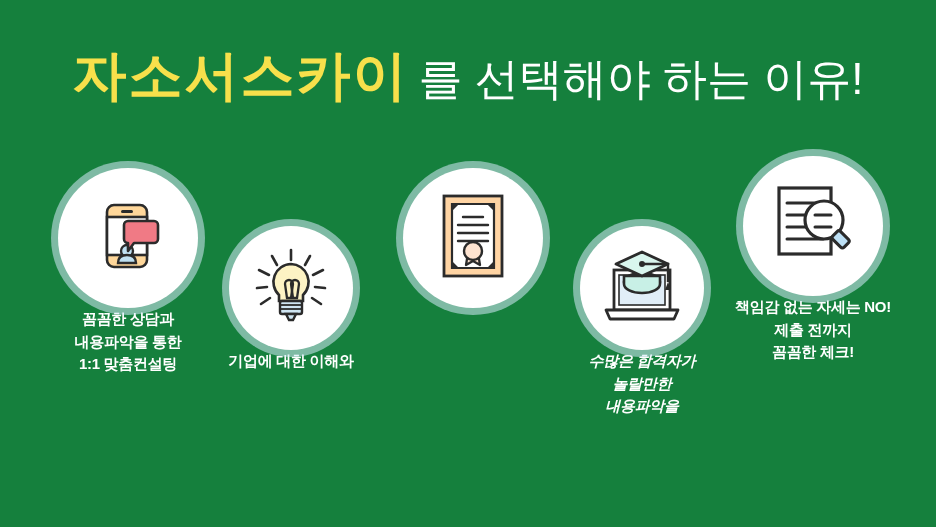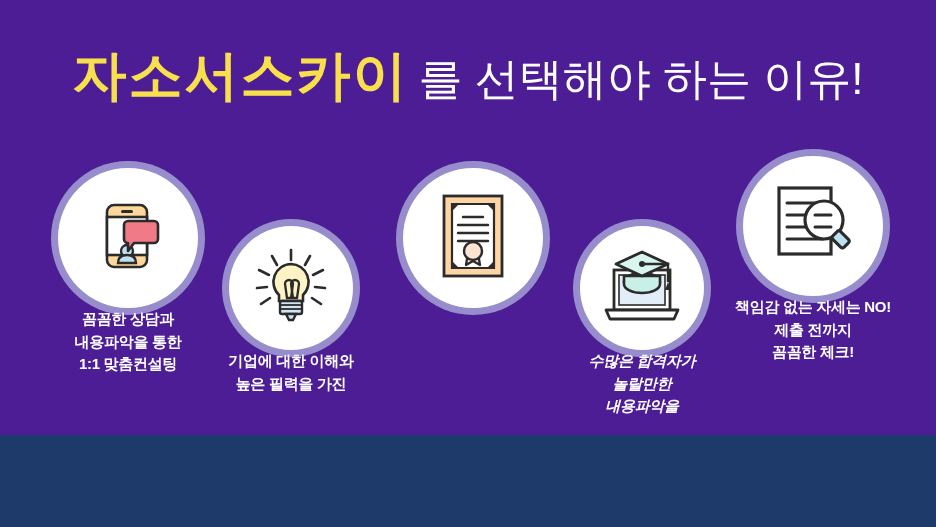--- a/index.html
+++ b/index.html
@@ -4,22 +4,22 @@
 <title>자소서스카이</title>
 <style>
   html, body {
     margin: 0;
     padding: 0;
     background: #1e3a6b;
   }
   #poster {
     position: relative;
     width: 936px;
-    height: 435px;
-    background: #4c1d95;
+    height: 527px;
+    background: #15803d;
     overflow: hidden;
     font-family: "Liberation Sans", "DejaVu Sans", sans-serif;
   }
 
   
   #title-row {
     position: absolute;
     left: 0;
     top: 48px;
     width: 936px;
@@ -132,21 +132,20 @@
           <path d="M40 38 a4 4 0 0 1 8 0 l-2 14 h-4 z" fill="none" stroke="#2b2b2b" stroke-width="2.3"></path>
           <rect x="29" y="55" width="22" height="13" rx="2" fill="#cfe5f2" stroke="#2b2b2b" stroke-width="2.4"></rect>
           <line x1="29" y1="59" x2="51" y2="59" stroke="#2b2b2b" stroke-width="1.8"></line>
           <line x1="29" y1="63" x2="51" y2="63" stroke="#2b2b2b" stroke-width="1.8"></line>
           <path d="M35 68 h10 l-3 6 h-4 z" fill="#cfe5f2" stroke="#2b2b2b" stroke-width="2.4"></path>
         </svg>
       </span>
     </div>
     <div class="caption">
       <div>기업에 대한 이해와</div>
-      <div>높은 필력을 가진</div>
     </div>
   </div>
 
   <div class="feature" id="feature-2">
     <div class="bubble big">
       <span class="glyph">
         <svg width="82" height="90" viewBox="0 0 82 90">
           <rect x="12" y="5" width="58" height="80" fill="#ffd4a3" stroke="#2b2b2b" stroke-width="2.8"></rect>
           <path d="M20 13 h42 v64 h-42 z" fill="#ffffff" stroke="#2b2b2b" stroke-width="2.2"></path>
           <path d="M20 13 l7 0 l-7 7 z M62 13 l-7 0 l7 7 z M20 77 l7 0 l-7 -7 z M62 77 l-7 0 l7 -7 z" fill="#2b2b2b"></path>

